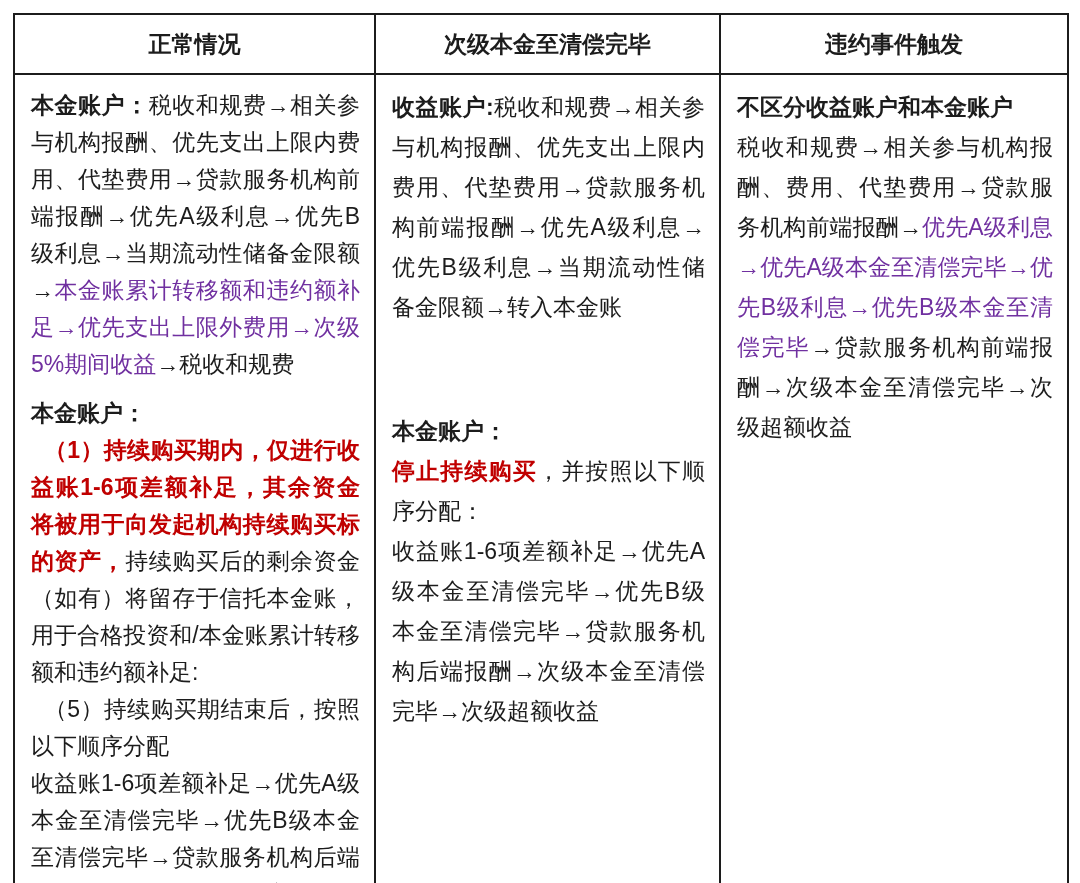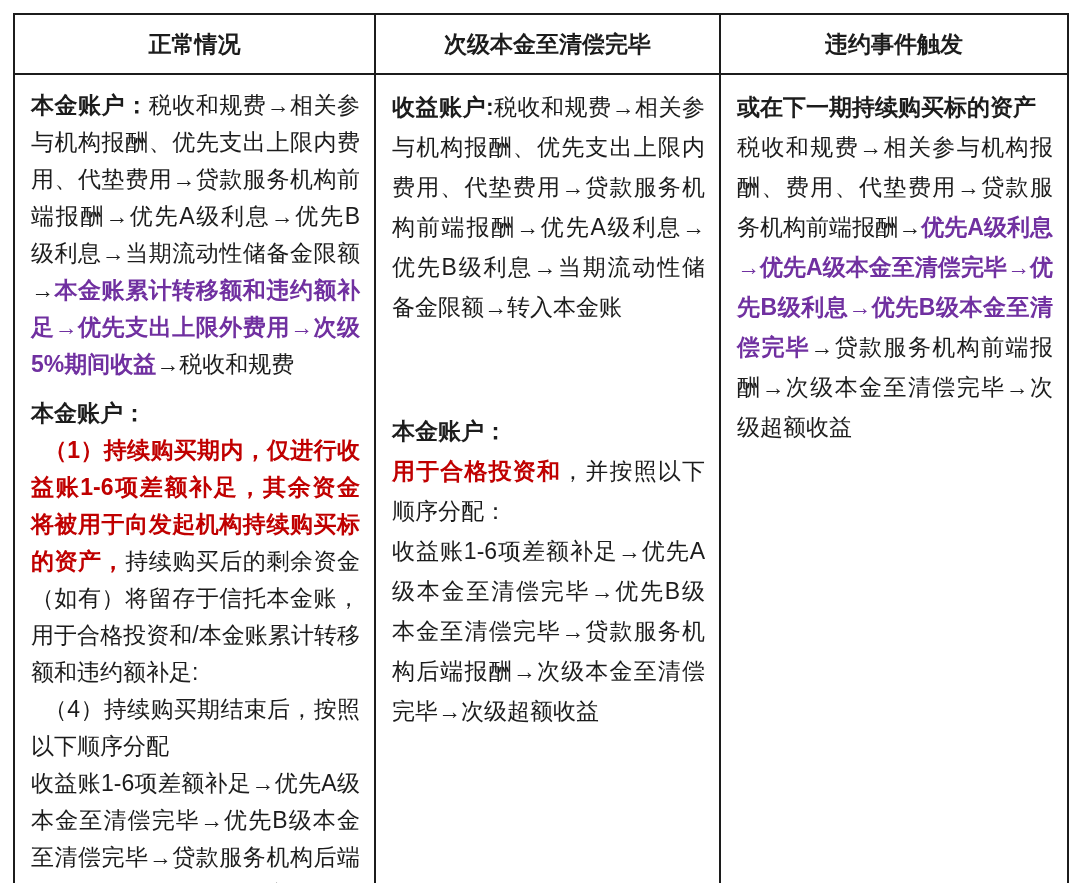--- a/index.html
+++ b/index.html
@@ -44,21 +44,21 @@
   .col-normal      { width: 361px; }
   .col-accelerated { width: 345px; }
   .col-default     { width: 348px; }
 
   td.cell-normal  { line-height: 37px; }
   td.cell-accel   { line-height: 40px; }
   td.cell-default { line-height: 40px; }
 
   p { margin: 0; }
   .b { font-weight: 700; }
-  .purple { color: var(--purple, #7030a0); font-weight: 700; }
+  .purple { color: var(--purple, #7030a0); font-weight: 400; }
   .red    { color: var(--red, #c00000);    font-weight: 700; }
   .indent { text-indent: 13px; }
 
   .cell-normal .principal-heading { margin-top: 12px; }
   .cell-accel  .principal-heading { margin-top: 84px; }
 </style>
 </head>
 <body>
 
 <div class="page">
@@ -75,32 +75,32 @@
         <th>违约事件触发</th>
       </tr>
     </thead>
     <tbody>
       <tr>
 
         <td class="cell-normal">
           <p><span class="b">本金账户：</span><span>税收和规费→相关参与机构报酬、优先支出上限内费用、代垫费用→贷款服务机构前端报酬→优先A级利息→优先B级利息→当期流动性储备金限额→</span><span class="purple">本金账累计转移额和违约额补足→优先支出上限外费用→次级5%期间收益</span><span>→税收和规费</span></p>
           <p class="b principal-heading">本金账户：</p>
           <p class="indent"><span class="red">（1）持续购买期内，仅进行收益账1-6项差额补足，其余资金将被用于向发起机构持续购买标的资产，</span><span>持续购买后的剩余资金（如有）将留存于信托本金账，用于合格投资和/本金账累计转移额和违约额补足:</span></p>
-          <p class="indent">（4）持续购买期结束后，按照以下顺序分配</p>
+          <p class="indent">（5）持续购买期结束后，按照以下顺序分配</p>
           <p>收益账1-6项差额补足→优先A级本金至清偿完毕→优先B级本金至清偿完毕→贷款服务机构后端报酬→次级本金至清偿完毕→次级超额收益</p>
         </td>
 
         <td class="cell-accel">
           <p><span class="b">收益账户:</span><span>税收和规费→相关参与机构报酬、优先支出上限内费用、代垫费用→贷款服务机构前端报酬→优先A级利息→优先B级利息→当期流动性储备金限额→转入本金账</span></p>
           <p class="b principal-heading">本金账户：</p>
-          <p><span class="red">用于合格投资和</span><span>，并按照以下顺序分配：</span></p>
+          <p><span class="red">停止持续购买</span><span>，并按照以下顺序分配：</span></p>
           <p>收益账1-6项差额补足→优先A级本金至清偿完毕→优先B级本金至清偿完毕→贷款服务机构后端报酬→次级本金至清偿完毕→次级超额收益</p>
         </td>
 
         <td class="cell-default">
-          <p class="b">或在下一期持续购买标的资产</p>
+          <p class="b">不区分收益账户和本金账户</p>
           <p><span>税收和规费→相关参与机构报酬、费用、代垫费用→贷款服务机构前端报酬→</span><span class="purple">优先A级利息→优先A级本金至清偿完毕→优先B级利息→优先B级本金至清偿完毕</span><span>→贷款服务机构前端报酬→次级本金至清偿完毕→次级超额收益</span></p>
         </td>
 
       </tr>
     </tbody>
   </table>
 </div>
 
 </body></html>

